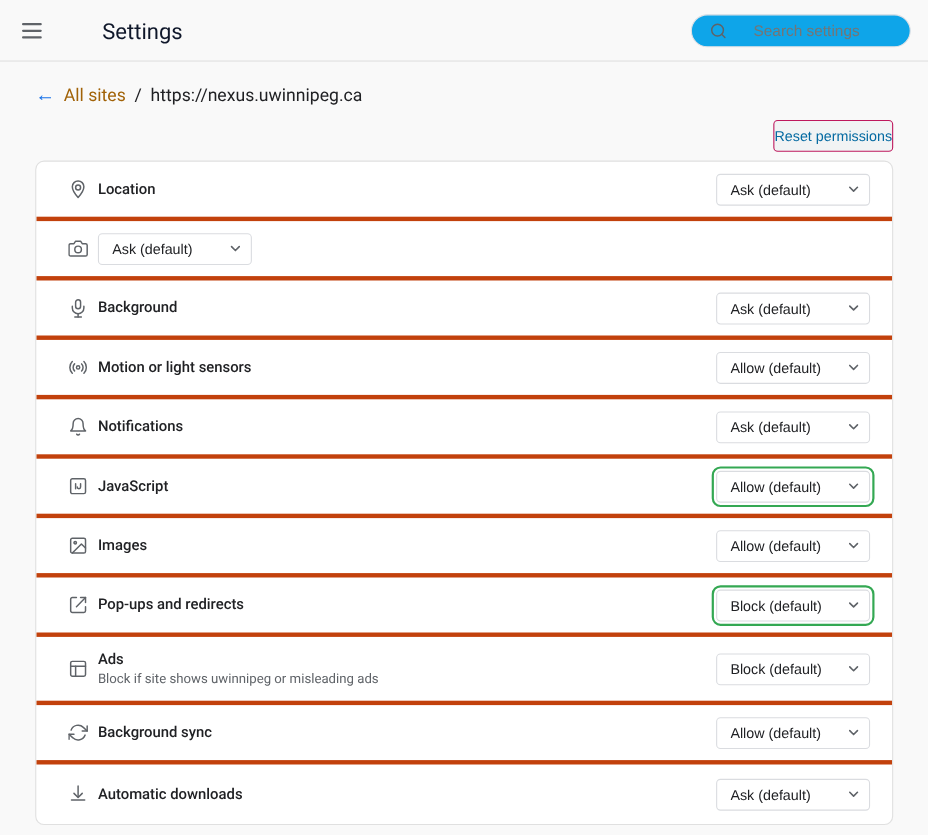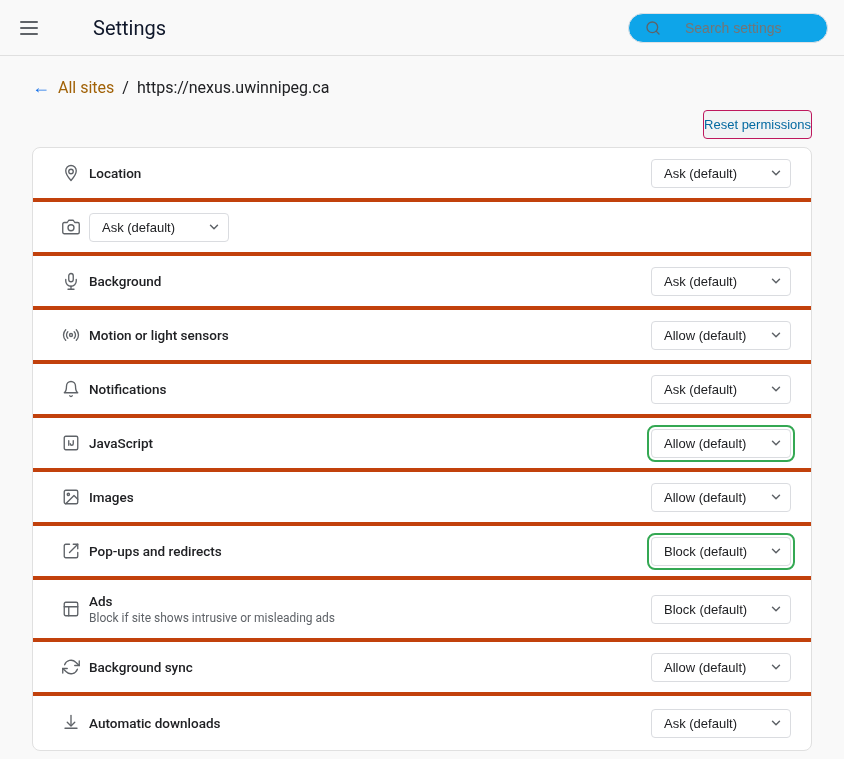--- a/index.html
+++ b/index.html
@@ -422,21 +422,21 @@
       <div class="permission-row has-subtitle">
     <div class="permission-icon-wrap">
       <svg width="18" height="18" viewBox="0 0 24 24" fill="none" stroke="currentColor" stroke-width="1.8" stroke-linecap="round" stroke-linejoin="round">
             <rect x="3" y="3" width="18" height="18" rx="2"></rect>
             <line x1="3" y1="9" x2="21" y2="9"></line>
             <line x1="9" y1="21" x2="9" y2="9"></line>
           </svg>
     </div>
     <div class="permission-label-wrap">
       <span class="permission-label">Ads</span>
-      <span class="permission-subtitle">Block if site shows intrusive or misleading ads</span>
+      <span class="permission-subtitle">Block if site shows uwinnipeg or misleading ads</span>
     </div>
     <div class="select-wrapper ">
       <select class="permission-select">
         <option>Block (default)</option>
       </select>
       <span class="chevron-down">
         <svg width="14" height="14" viewBox="0 0 24 24" fill="none" stroke="currentColor" stroke-width="2.5" stroke-linecap="round" stroke-linejoin="round">
           <polyline points="6 9 12 15 18 9"></polyline>
         </svg>
       </span>

